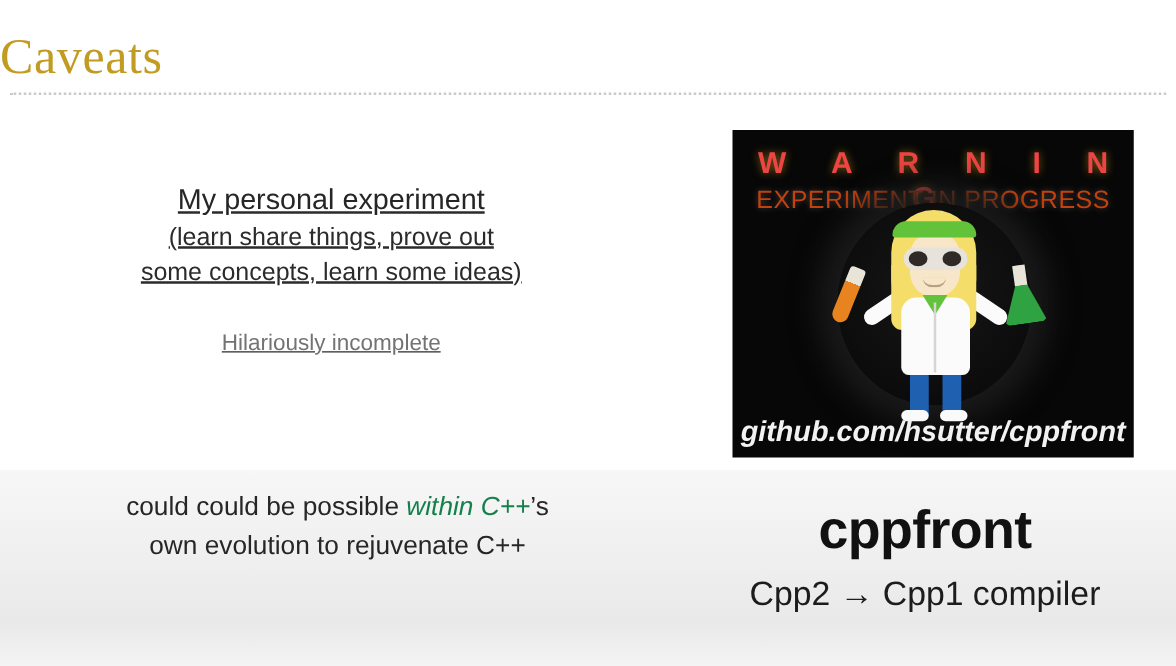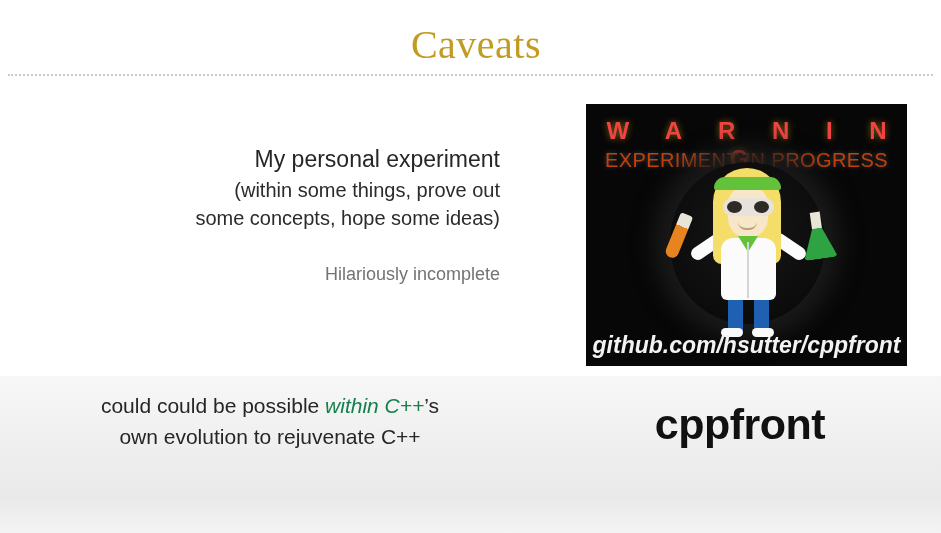--- a/index.html
+++ b/index.html
@@ -17,47 +17,47 @@
     background: #ffffff;
     overflow: hidden;
   }
 
   
   #slide-title {
     position: absolute;
     left: 0;
     top: 22px;
     width: 530px;
-    text-align: right;
+    text-align: left;
     font-family: "Liberation Serif", serif;
     font-size: 40px;
     line-height: 46px;
     color: #c19b22;
     letter-spacing: 0.5px;
     white-space: nowrap;
-    padding-left: 11px;
   }
 
   #title-rule {
     position: absolute;
     left: 8px;
     top: 74px;
     width: 925px;
     height: 0;
     border-top: 2px dotted #c9c9c9;
   }
 
   
   #body-left {
     position: absolute;
     left: 30px;
     top: 143px;
     width: 470px;
-    text-align: right;
+    text-align: center;
     color: #2b2b2b;
+    text-decoration: underline;
   }
   .line-lead {
     font-size: 23px;
     line-height: 33px;
     color: #262626;
   }
   .line-sub {
     font-size: 20px;
     line-height: 28px;
     color: #2b2b2b;
@@ -338,22 +338,22 @@
 </head>
 <body>
 
 <div id="slide">
 
   <div id="slide-title">Caveats</div>
   <div id="title-rule"></div>
 
   <div id="body-left">
     <div class="line-lead">My personal experiment</div>
-    <div class="line-sub">(within some things, prove out</div>
-    <div class="line-sub">some concepts, hope some ideas)</div>
+    <div class="line-sub">(learn share things, prove out</div>
+    <div class="line-sub">some concepts, learn some ideas)</div>
     <div class="gap-line"></div>
     <div class="line-emph">Hilariously incomplete</div>
   </div>
 
   <div id="warning-card">
     <div id="warning-word">W A R N I N G</div>
     <div id="warning-subtitle">EXPERIMENT IN PROGRESS</div>
 
     <div id="scientist">
       <div id="glow-blob"></div>
@@ -388,15 +388,16 @@
 
   <div id="bottom-band"></div>
 
   <div id="hope-block">
     <div><span>could could be possible </span><span class="green-emph">within C++</span><span>’s</span></div>
     <div>own evolution to rejuvenate C++</div>
   </div>
 
   <div id="cppfront-block">
     <div id="cppfront-name">cppfront</div>
+    <div id="cppfront-desc">Cpp2 → Cpp1 compiler</div>
   </div>
 
 </div>
 
 </body></html>

